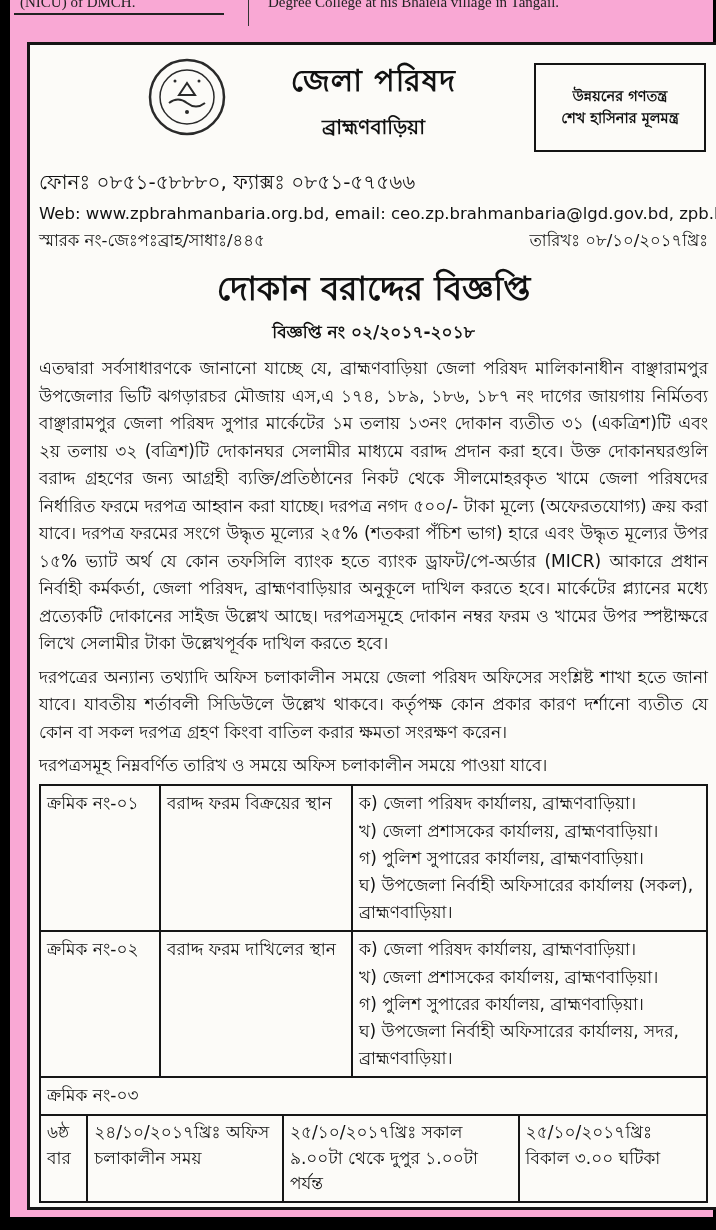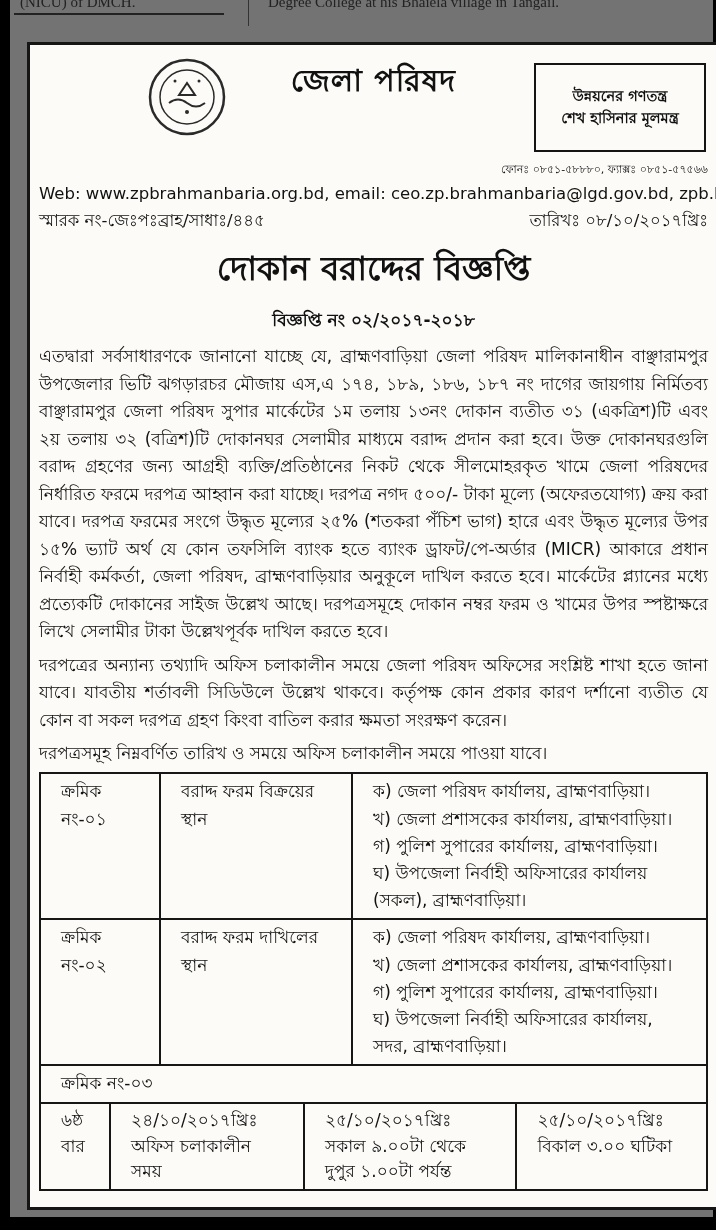--- a/index.html
+++ b/index.html
@@ -4,21 +4,21 @@
 <style>
   * { margin:0; padding:0; box-sizing:border-box; }
   html,body { background:#000; }
   body {
     width:716px; height:1230px; position:relative; overflow:hidden;
     font-family:"DejaVu Sans","Liberation Sans",sans-serif;
     color:#111;
   }
   .scan {
     position:absolute; left:10px; top:0; width:703px; height:1217px;
-    background:#737373;
+    background:#f9a8d4;
   }
   
   .frag {
     position:absolute; top:-6px; font-family:"Liberation Serif","DejaVu Serif",serif;
     font-size:15px; color:#222; white-space:nowrap; overflow:hidden;
   }
   .frag-left { left:10px; width:200px; }
   .frag-right { left:258px; width:440px; }
   .frag-divider { position:absolute; left:238px; top:0; width:1px; height:26px; background:#333; }
   .frag-rule { position:absolute; left:4px; top:13px; width:210px; height:2px; background:#222; }
@@ -34,38 +34,38 @@
   .header { position:relative; min-height:108px; }
   .seal { position:absolute; left:108px; top:6px; width:80px; height:80px; }
   .org-block { text-align:center; padding-top:6px; }
   .org-name { font-size:30px; font-weight:bold; letter-spacing:1px; }
   .org-place { font-size:20px; font-weight:bold; margin-top:4px; }
   .slogan-box {
     position:absolute; right:2px; top:12px; width:172px;
     border:2px solid #141414; padding:20px 6px; text-align:center;
     font-weight:bold; font-size:14.5px; line-height:1.55; background:#fcfbf8;
   }
-  .contact-line { text-align:right; font-size:11px; margin-top:2px; }
+  .contact-line { text-align:left; font-size:20px; margin-top:8px; }
   .web-line { text-align:center; font-size:16.5px; margin-top:4px; white-space:nowrap; }
   .memo-row { display:flex; justify-content:space-between; font-size:16.5px; margin-top:5px; }
 
   
   .notice-title { text-align:center; font-size:33px; font-weight:bold; margin-top:8px; }
-  .notice-number { text-align:center; font-size:17px; font-weight:bold; margin-top:8px; }
+  .notice-number { text-align:center; font-size:17px; font-weight:bold; }
 
   
   .body-para { font-size:17px; line-height:1.62; text-align:justify; margin-top:8px; }
   .body-para.tight { margin-top:6px; }
   .lead-line { font-size:17px; margin-top:6px; }
 
   
   table { border-collapse:collapse; width:100%; margin-top:4px; }
   td, th {
     border:2px solid #161616; font-size:17px; vertical-align:top;
-    padding:4px 20px; text-align:left; font-weight:normal;
+    padding:4px 6px; text-align:left; font-weight:normal;
   }
   .alloc-serial { width:120px; }
   .alloc-label  { width:192px; }
   .alloc-items div { line-height:1.6; }
   .sched th { vertical-align:top; line-height:1.45; }
   .sched .c1 { width:112px; }
   .sched .c2 { width:170px; }
   .sched .c3 { width:250px; }
   .sched td { line-height:1.5; }
 </style>
@@ -88,20 +88,21 @@
           <circle cx="40" cy="40" r="27" fill="none" stroke="#2a2a2a" stroke-width="1.5"></circle>
           <path d="M22 46 q9 -7 18 0 q9 7 18 0" fill="none" stroke="#2a2a2a" stroke-width="2"></path>
           <path d="M32 38 l8 -12 l8 12 z" fill="none" stroke="#2a2a2a" stroke-width="2"></path>
           <circle cx="40" cy="55" r="2" fill="#2a2a2a"></circle>
           <circle cx="28" cy="24" r="1.5" fill="#2a2a2a"></circle>
           <circle cx="52" cy="24" r="1.5" fill="#2a2a2a"></circle>
         </svg>
       </div>
       <div class="org-block">
         <div class="org-name">জেলা পরিষদ</div>
+        <div class="org-place">ব্রাহ্মণবাড়িয়া</div>
       </div>
       <div class="slogan-box">
         <div>উন্নয়নের গণতন্ত্র</div>
         <div>শেখ হাসিনার মূলমন্ত্র</div>
       </div>
     </div>
 
     <div class="contact-line">ফোনঃ ০৮৫১-৫৮৮৮০, ফ্যাক্সঃ ০৮৫১-৫৭৫৬৬</div>
     <div class="web-line">Web: www.zpbrahmanbaria.org.bd, email: ceo.zp.brahmanbaria@lgd.gov.bd, zpb.baria@gmail.com</div>
 

